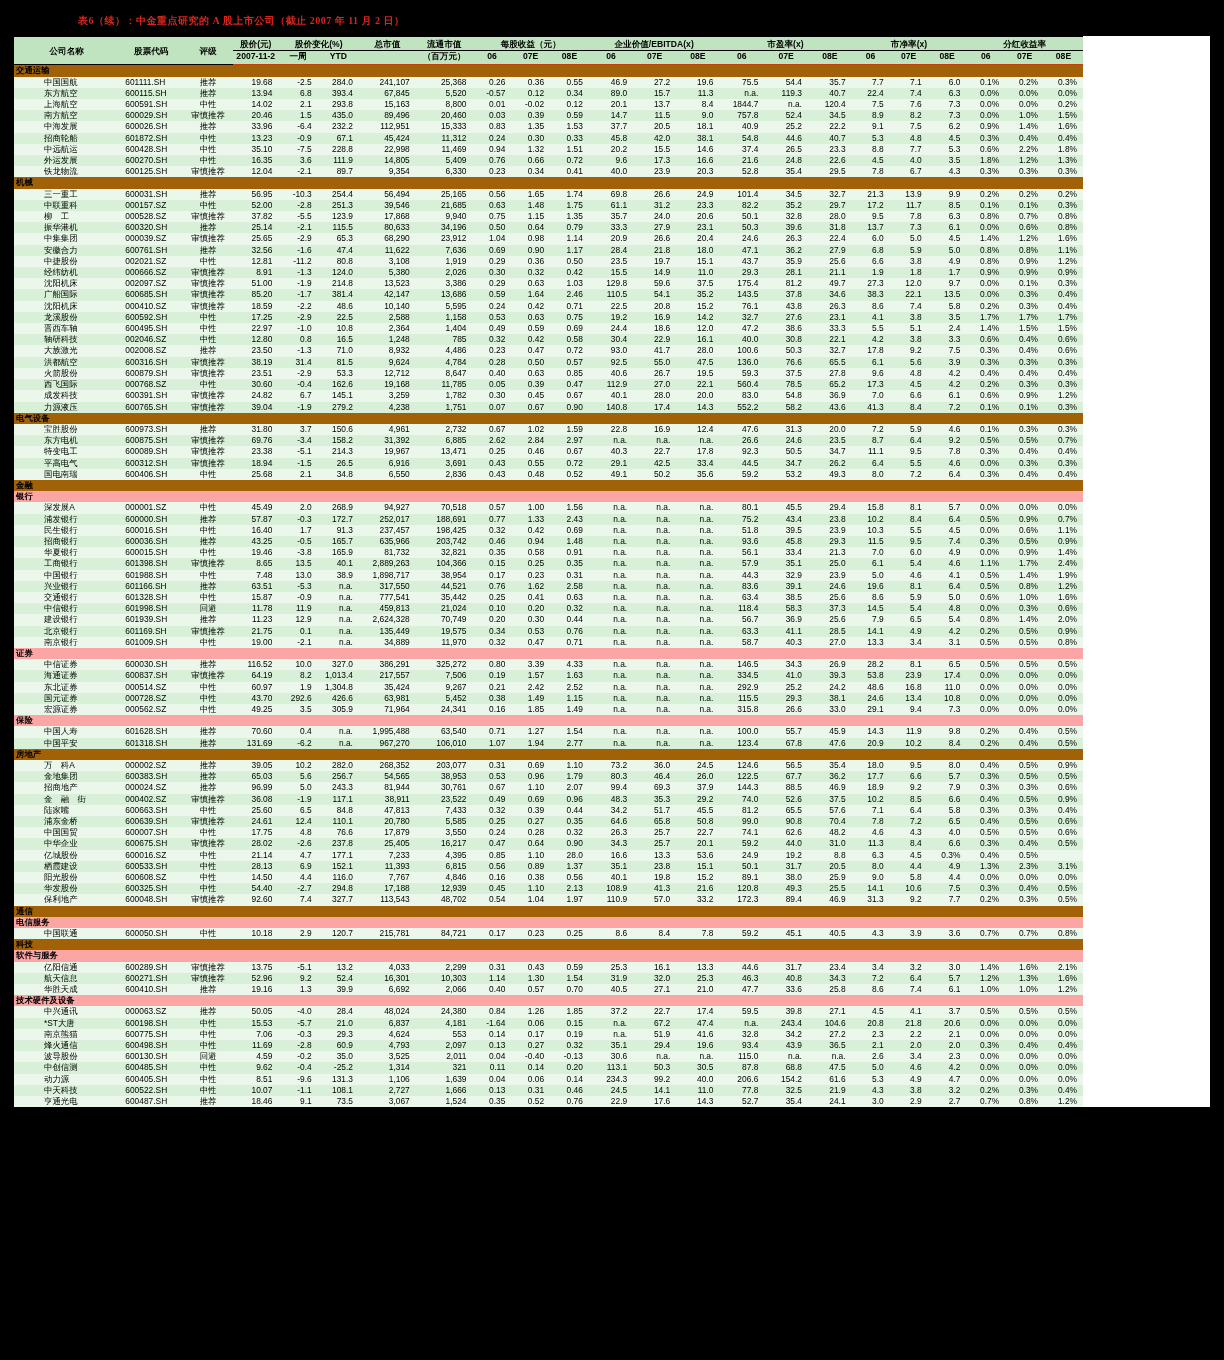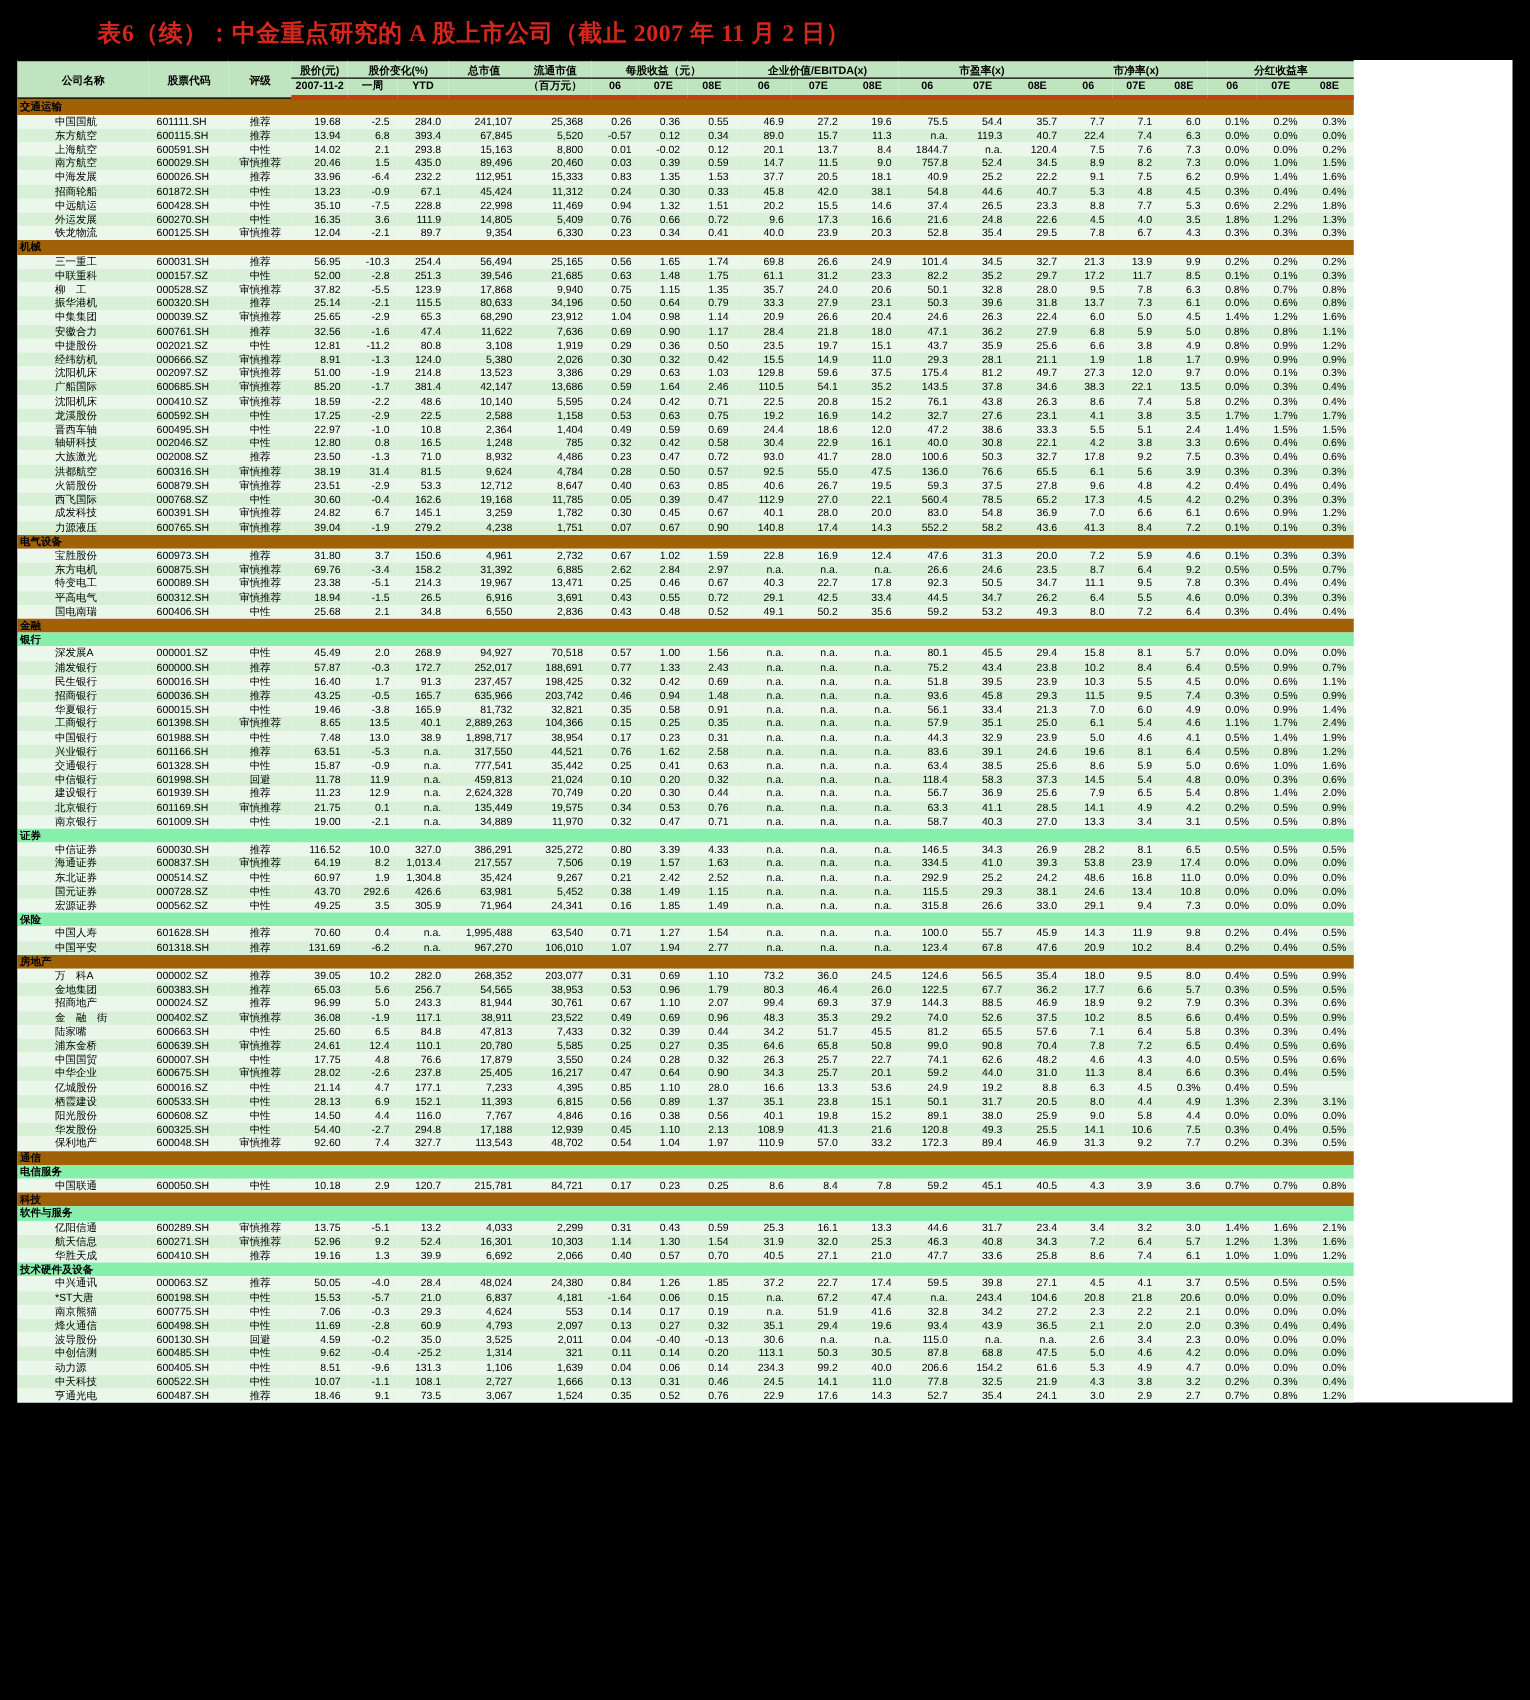--- a/index.html
+++ b/index.html
@@ -1,27 +1,27 @@
 <!DOCTYPE html>
 <html><head>
 <meta charset="utf-8">
 <style>
   html,body{margin:0;padding:0;background:#000;}
   body{width:1224px;height:1360px;font-family:"Liberation Sans","DejaVu Sans",sans-serif;}
   .page{position:relative;width:1224px;height:1360px;background:#000;overflow:hidden;}
-  .title{color:#d4271c;font-family:"Liberation Serif","DejaVu Serif",serif;font-weight:bold;font-size:19px;padding:14px 0 8px 78px;letter-spacing:0.5px;}
+  .title{color:#d4271c;font-family:"Liberation Serif","DejaVu Serif",serif;font-weight:bold;font-size:10px;padding:14px 0 8px 78px;letter-spacing:0.5px;}
   .source{color:#d4271c;font-family:"Liberation Serif","DejaVu Serif",serif;font-weight:bold;font-size:12px;padding:8px 0 0 78px;}
   .tablewrap{margin:0 14px;background:#fff;}
   table{border-collapse:collapse;width:1069px;font-size:8.4px;color:#000;}
   th,td{padding:0;line-height:11.2px;white-space:nowrap;}
   thead th{background:#bfe4bf;font-weight:bold;text-align:center;font-size:8.6px;border-bottom:1px solid #000;}
   thead tr.r1 th{border-top:1px solid #000;padding-top:2px;}
-  thead tr.r2 th{border-bottom:4px solid #c2410c;padding-bottom:2px;}
+  thead tr.r2 th{border-bottom:1px solid #c2410c;padding-bottom:2px;}
   .grp td{background:#a16207;font-weight:bold;}
-  .sub td{background:#86efac;font-weight:bold;}
+  .sub td{background:#fca5a5;font-weight:bold;}
   tbody tr.even td{background:#eaf7ea;}
   tbody tr.odd td{background:#d7f0d7;}
   td.name{text-align:left;padding-left:2px;}
   td.name.ind2{padding-left:30px;}
   td.code{text-align:left;padding-left:6px;}
   td.rate{text-align:center;}
   td.num{text-align:right;padding-right:6px;}
   .c-price{width:48px;}
   .c-code{width:70px;}
   .c-name{width:118px;}

